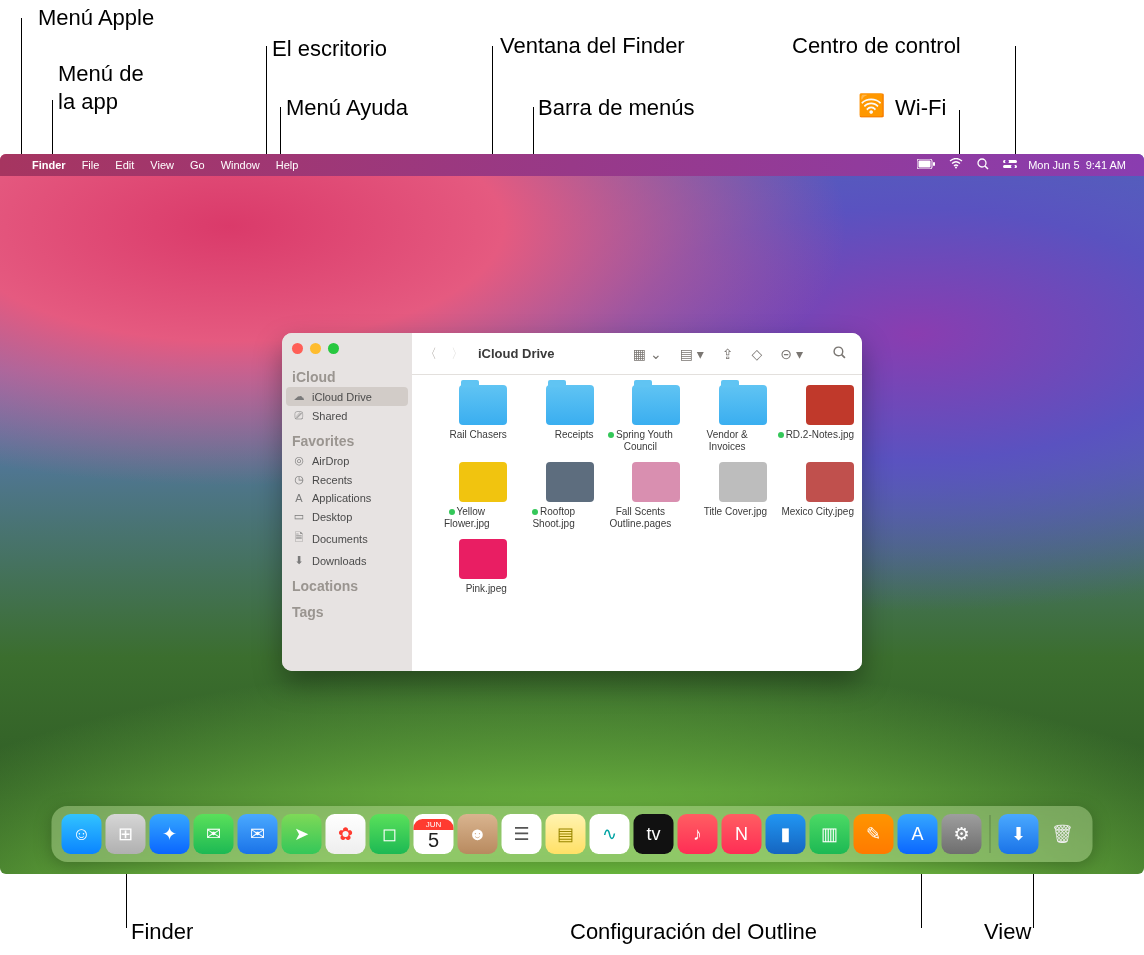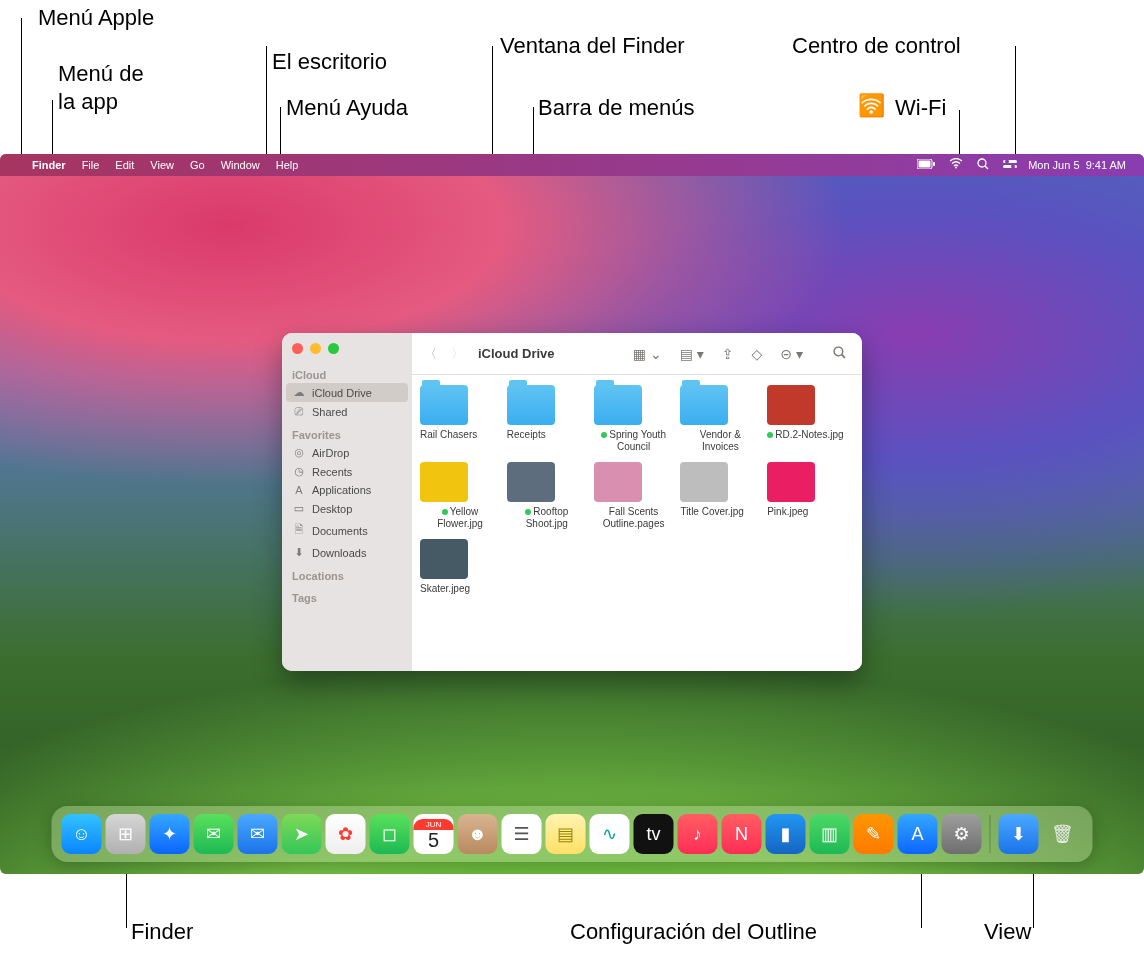--- a/index.html
+++ b/index.html
@@ -17,52 +17,52 @@
   background:linear-gradient(90deg,#a63560,#8a3db0);font-weight:500}
 .menubar .mitem{padding:0 8px;height:22px;display:flex;align-items:center;cursor:default}
 .menubar .apple{font-size:14px;padding:0 10px 0 4px}
 .menubar .bold{font-weight:700}
 .menubar .spacer{flex:1}
 .menubar .ricon{padding:0 7px;font-size:12px}
 .menubar .date{padding-left:4px}
 
 .finder{position:absolute;left:282px;top:179px;width:580px;height:338px;background:#f3f1f0;border-radius:10px;box-shadow:0 12px 28px rgba(0,0,0,.35);display:flex;overflow:hidden}
 .sidebar{width:130px;background:rgba(230,226,224,.95);padding:6px 0;font-size:11px;color:#444;overflow:hidden}
-.sb-section{padding:8px 10px 2px;font-size:11px;color:#9a9590;font-weight:600}
+.sb-section{padding:8px 10px 2px;font-size:14px;color:#9a9590;font-weight:600}
 .sb-item{padding:3px 10px 3px 10px;display:flex;align-items:center;gap:6px;color:#4a4a4a;cursor:default}
 .sb-item .sic{width:14px;text-align:center;color:#7a7a7a;font-size:11px}
 .sb-item.sel{background:#d2ccc8;border-radius:4px;margin:0 4px;padding-left:6px}
 .traffic{position:absolute;top:10px;left:10px;display:flex;gap:7px}
 .dot{width:11px;height:11px;border-radius:50%}
 .dot.r{background:#ff5f57}.dot.y{background:#febc2e}.dot.g{background:#28c840}
 .content{flex:1;display:flex;flex-direction:column;background:#fff}
 .toolbar{height:42px;display:flex;align-items:center;padding:0 12px;gap:10px;border-bottom:1px solid #e3e0dd;color:#6a6a6a;font-size:13px}
 .toolbar .nav{display:flex;gap:14px;color:#b0aba6}
 .toolbar .title{font-weight:600;color:#3a3a3a;margin-left:4px}
 .toolbar .flex{flex:1}
 .toolbar .tb{font-size:14px;color:#7a7672;padding:0 4px}
 .grid{flex:1;padding:10px 8px 6px;display:grid;grid-template-columns:repeat(5,1fr);gap:4px 0;align-content:start;overflow:hidden}
-.cell{display:flex;flex-direction:column;align-items:flex-start;font-size:10px;color:#3a3a3a;text-align:center;line-height:1.15;padding-bottom:6px}
+.cell{display:flex;flex-direction:column;align-items:flex-end;font-size:10px;color:#3a3a3a;text-align:center;line-height:1.15;padding-bottom:6px}
 .cell .thumb{width:48px;height:40px;border-radius:4px;margin-bottom:4px;position:relative;background:#ddd}
 .cell .folder{background:linear-gradient(180deg,#60c4f3,#3aaef0);border-radius:4px;position:relative}
 .cell .folder::before{content:"";position:absolute;top:-5px;left:2px;width:18px;height:7px;background:#60c4f3;border-radius:2px 2px 0 0}
 .cell .tag{display:inline-block;width:6px;height:6px;border-radius:50%;background:#34c759;margin-right:2px;vertical-align:middle}
 .cell .name{max-width:80px}
 
 .dock{position:absolute;left:50%;bottom:12px;transform:translateX(-50%);height:56px;padding:4px 10px;display:flex;align-items:center;gap:4px;border-radius:16px;background:rgba(180,210,150,.45);backdrop-filter:blur(10px);box-shadow:0 4px 18px rgba(0,0,0,.25)}
 .dicon{width:40px;height:40px;border-radius:9px;display:flex;align-items:center;justify-content:center;font-size:18px;color:#fff;flex-shrink:0;cursor:default}
 .dsep{width:1px;height:38px;background:rgba(0,0,0,.25);margin:0 4px}
 </style>
 </head>
 <body>
 
 <div class="callout" style="left:38px;top:4px">Menú Apple</div>
 <div class="callout" style="left:58px;top:60px;white-space:pre-line">Menú de
 la app</div>
-<div class="callout" style="left:272px;top:48px">El escritorio</div>
+<div class="callout" style="left:272px;top:35px">El escritorio</div>
 <div class="callout" style="left:286px;top:94px">Menú Ayuda</div>
 <div class="callout" style="left:500px;top:32px">Ventana del Finder</div>
 <div class="callout" style="left:538px;top:94px">Barra de menús</div>
 <div class="callout" style="left:792px;top:32px">Centro de control</div>
 <div class="callout" style="left:895px;top:94px">Wi-Fi</div>
 <span style="position:absolute;left:858px;top:93px;font-size:22px">🛜</span>
 
 <div class="callout" style="left:131px;top:918px">Finder</div>
 <div class="callout" style="left:570px;top:918px">Configuración del Outline</div>
 <div class="callout" style="left:984px;top:918px">View</div>
@@ -209,26 +209,26 @@
           </div>
           <div class="cell">
             <div class="thumb" style="background: rgb(217, 143, 176);"></div>
             <div class="name">Fall Scents Outline.pages</div>
           </div>
           <div class="cell">
             <div class="thumb" style="background: rgb(189, 189, 189);"></div>
             <div class="name">Title Cover.jpg</div>
           </div>
           <div class="cell">
+            <div class="thumb" style="background: rgb(192, 80, 77);"></div>
+            <div class="name">Mexico City.jpeg</div>
+          </div>
+          <div class="cell">
             <div class="thumb" style="background: rgb(233, 30, 99);"></div>
             <div class="name">Pink.jpeg</div>
-          </div>
-          <div class="cell">
-            <div class="thumb" style="background: rgb(69, 90, 100);"></div>
-            <div class="name">Skater.jpeg</div>
           </div>
         </div>
     </div>
   </div>
 
   <div class="dock" id="dock">
       <div class="dicon" style="background: linear-gradient(rgb(50, 195, 255), rgb(10, 132, 255));">☺</div>
       <div class="dicon" style="background: linear-gradient(rgb(214, 214, 214), rgb(176, 176, 176));">⊞</div>
       <div class="dicon" style="background: linear-gradient(rgb(53, 167, 255), rgb(10, 102, 255));">✦</div>
       <div class="dicon" style="background: linear-gradient(rgb(90, 224, 90), rgb(29, 185, 84));">✉</div>

